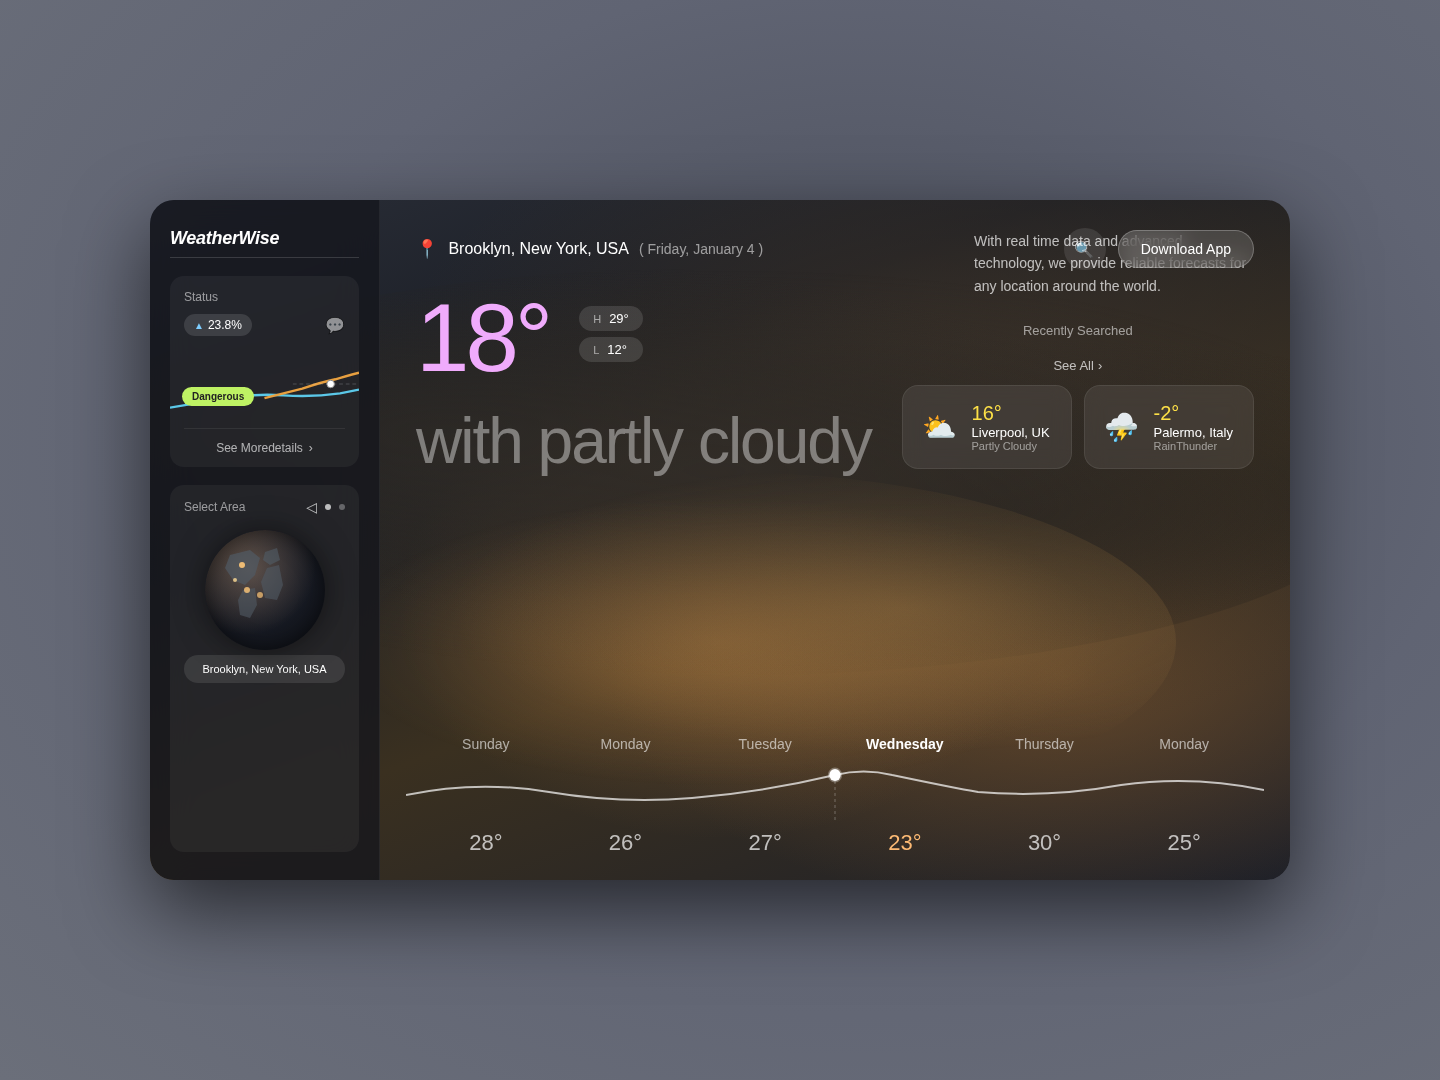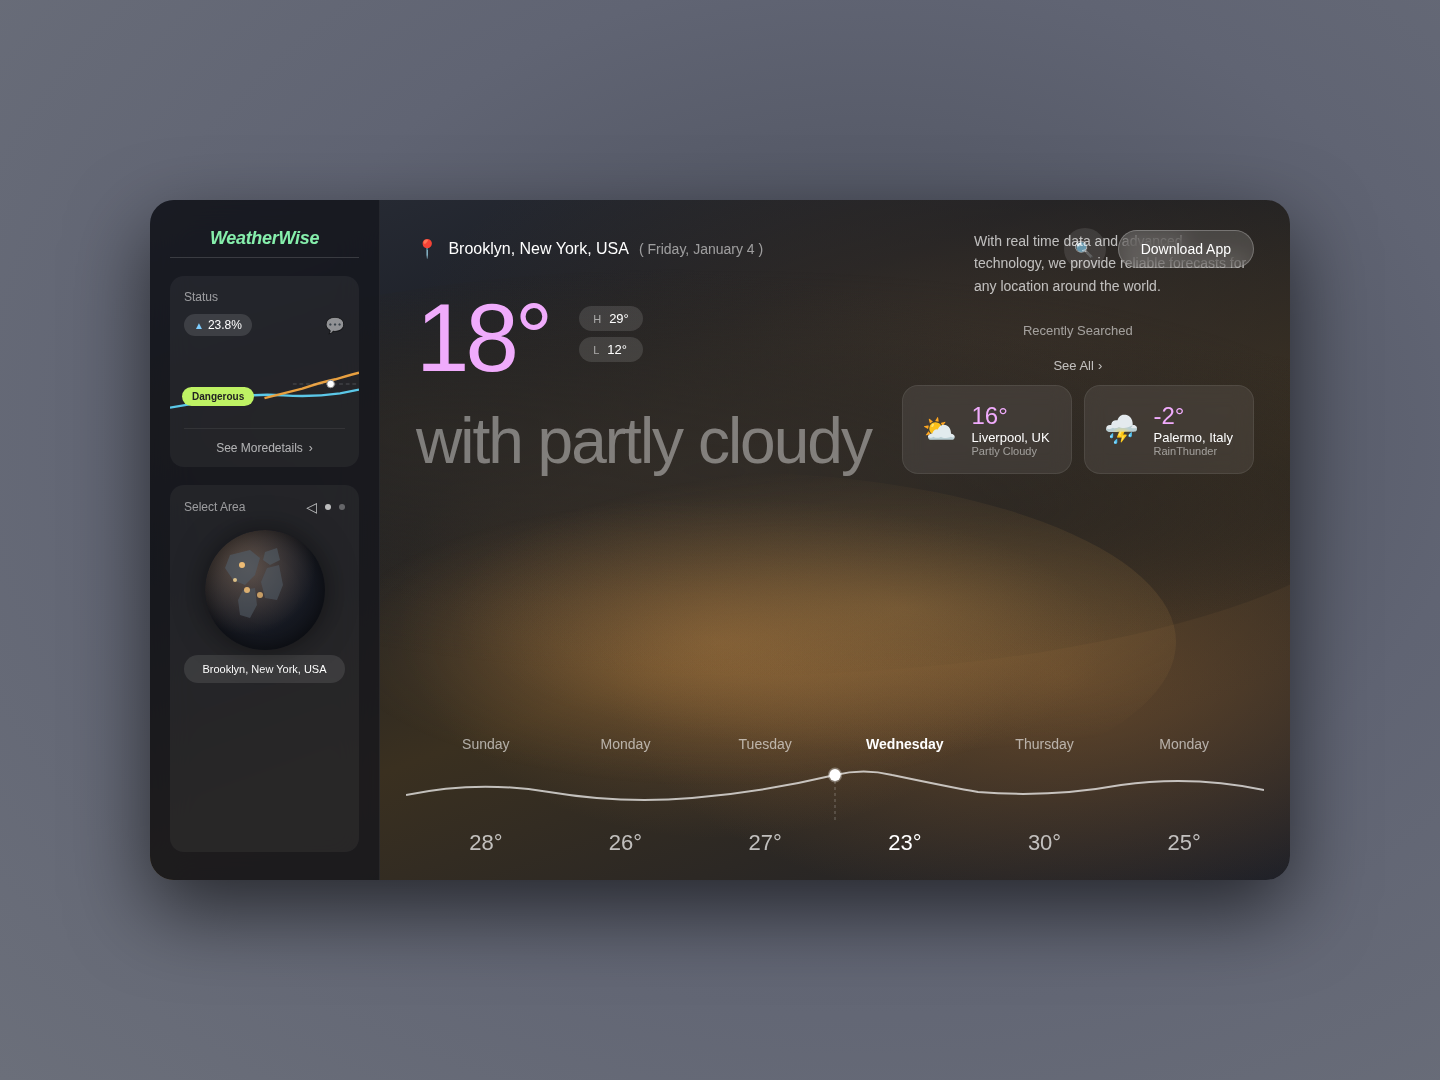--- a/index.html
+++ b/index.html
@@ -82,24 +82,24 @@
       background: rgba(20,22,28,0.75);
       backdrop-filter: blur(20px);
       border-right: 1px solid rgba(255,255,255,0.06);
       display: flex;
       flex-direction: column;
       padding: 28px 20px;
       gap: 18px;
     }
 
     .logo-text {
-      color: #86efac;
+      color: #ffffff;
       font-size: 18px;
       font-weight: 600;
-      text-align: center;
+      text-align: left;
       padding-bottom: 8px;
       border-bottom: 1px solid rgba(255,255,255,0.15);
       letter-spacing: -0.3px;
     }
     .logo-text span { font-style: italic; }
 
     .status-card {
       background: rgba(255,255,255,0.05);
       border-radius: 14px;
       padding: 14px 14px 0 14px;
@@ -385,23 +385,23 @@
       display: flex;
       align-items: center;
       gap: 14px;
       min-width: 170px;
       border: 1px solid rgba(255,255,255,0.08);
     }
     .card-icon {
       font-size: 28px;
     }
     .card-temp {
-      font-size: 24px;
+      font-size: 20px;
       font-weight: 300;
-      color: #f0abfc;
+      color: #fde047;
     }
     .card-city {
       color: #fff;
       font-size: 13px;
       font-weight: 500;
     }
     .card-condition {
       color: rgba(255,255,255,0.5);
       font-size: 11px;
     }
@@ -443,21 +443,21 @@
       margin-top: 10px;
     }
     .week-temp {
       color: rgba(255,255,255,0.7);
       font-size: 22px;
       font-weight: 300;
       flex: 1;
       text-align: center;
     }
     .week-temp.active {
-      color: #ffffff;
+      color: #fdba74;
     }
 
     
     .main-content-area {
       display: flex;
       flex: 1;
       gap: 20px;
     }
     .left-weather {
       flex: 1;

